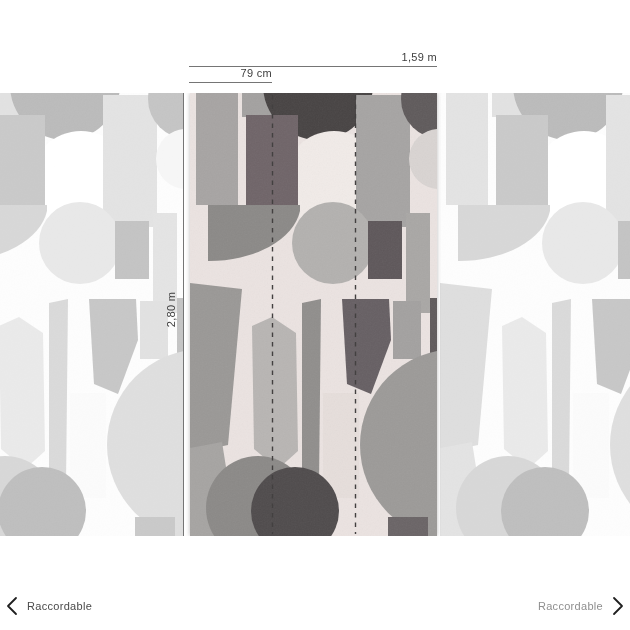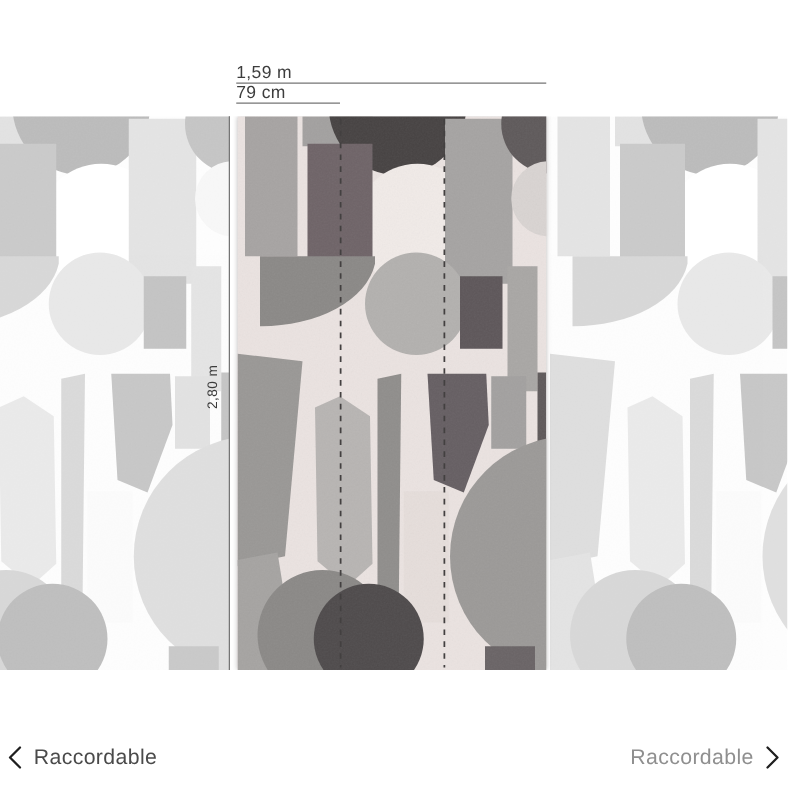--- a/index.html
+++ b/index.html
@@ -10,39 +10,39 @@
   }
   .stage{position:absolute;inset:0;}
 
   
   #band{position:absolute;left:0;top:93px;display:block;}
   .faded{filter:grayscale(1) brightness(1.1);opacity:0.38;}
   .panel-shadow{filter:drop-shadow(0 0 2px rgba(100,95,95,0.45));}
   .seam{stroke:var(--dash-line,#434040);stroke-width:1.4;stroke-dasharray:4.5 5;fill:none;}
 
   
-  .measure{position:absolute;text-align:left;color:var(--measure-text,#3d3d3d);
-           font-size:14px;line-height:13px;letter-spacing:0.3px;}
+  .measure{position:absolute;text-align:right;color:var(--measure-text,#3d3d3d);
+           font-size:11px;line-height:13px;letter-spacing:0.3px;}
   .measure-line{height:1px;background:var(--measure-line,#757575);margin-top:2px;}
   .measure-width{left:189px;top:51px;width:248px;}
   .measure-strip{left:189px;top:67px;width:83px;}
   .v-line{position:absolute;left:183px;top:93px;width:1px;height:443px;
           background:var(--measure-line,#757575);}
   .height-label{position:absolute;left:140px;top:303px;width:62px;height:13px;
                 text-align:center;color:var(--measure-text,#3d3d3d);font-size:11px;
                 line-height:13px;letter-spacing:0.3px;transform:rotate(-90deg);}
 
   
   .footer-nav{position:absolute;top:596px;display:flex;align-items:center;gap:9px;height:20px;}
   .footer-left{left:6px;}
   .footer-right{right:6px;}
   .chev{display:block;}
   .chev polyline{fill:none;stroke:var(--chevron,#1f1f1f);stroke-width:1.8;
                  stroke-linecap:round;stroke-linejoin:round;}
-  .footer-label{font-size:17px;letter-spacing:0.3px;line-height:20px;}
+  .footer-label{font-size:11px;letter-spacing:0.3px;line-height:20px;}
   .footer-label.lbl-left{color:var(--footer-text-left,#4a4a4a);}
   .footer-label.lbl-right{color:var(--footer-text-right,#8f8f8f);}
 </style>
 </head>
 <body>
 
 <div class="stage">
 
   <svg id="band" width="630" height="443" viewBox="0 0 630 443" xmlns="http://www.w3.org/2000/svg" xmlns:xlink="http://www.w3.org/1999/xlink">
     <defs>

